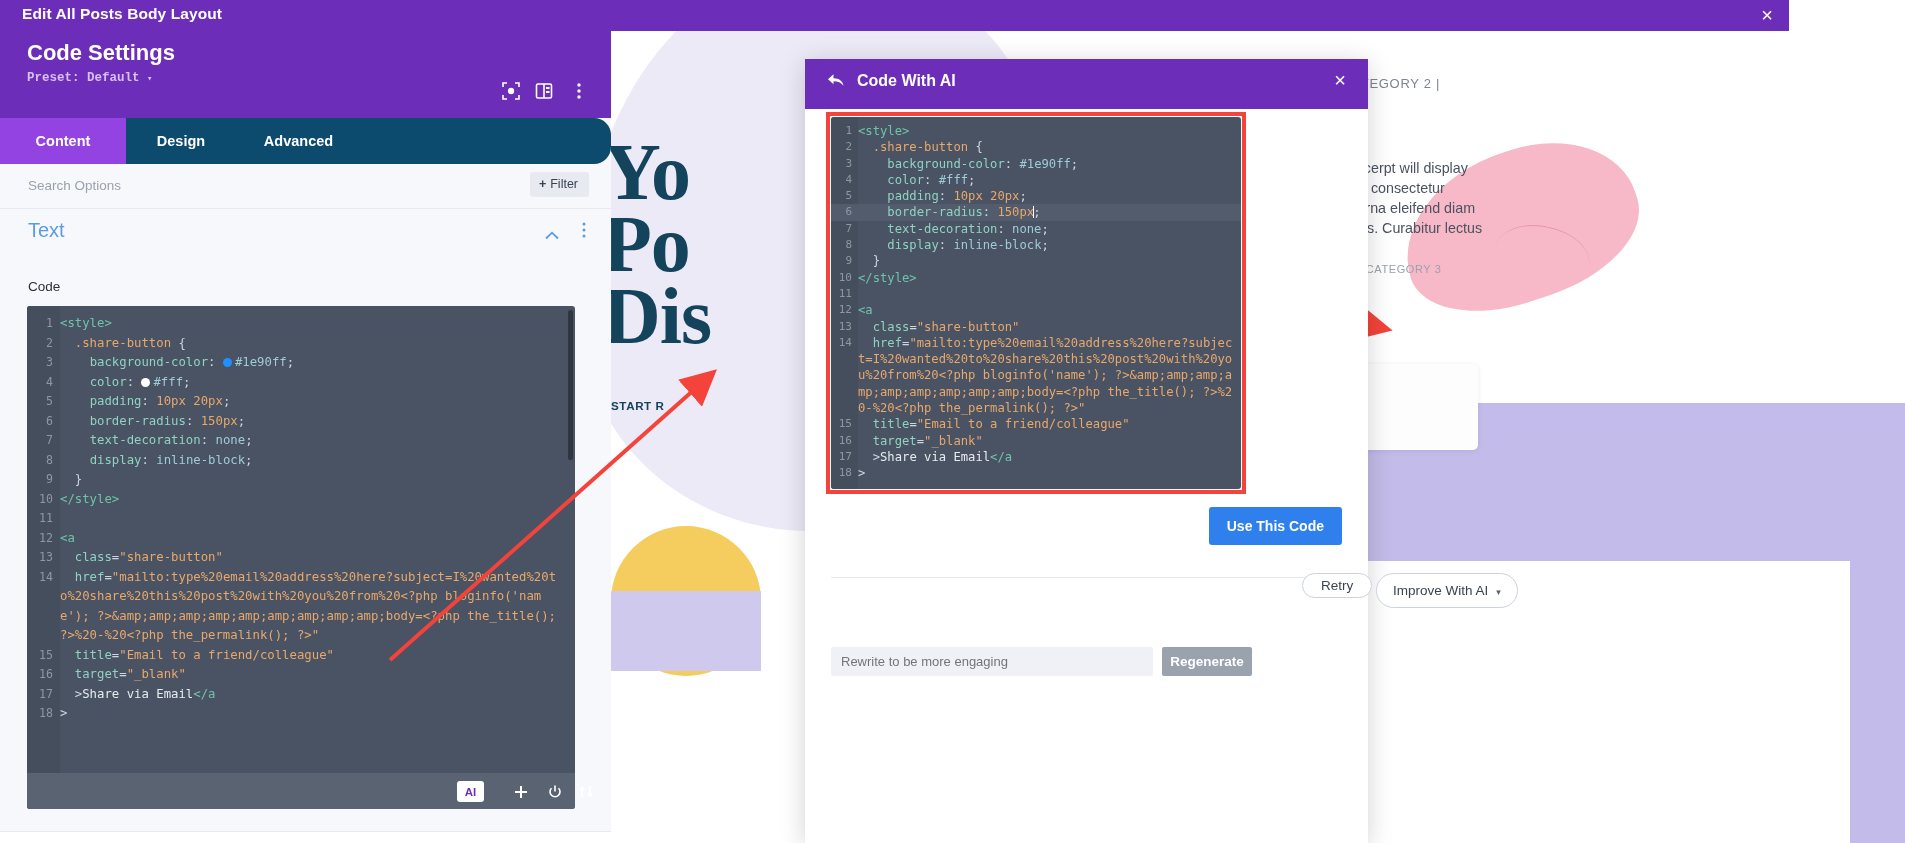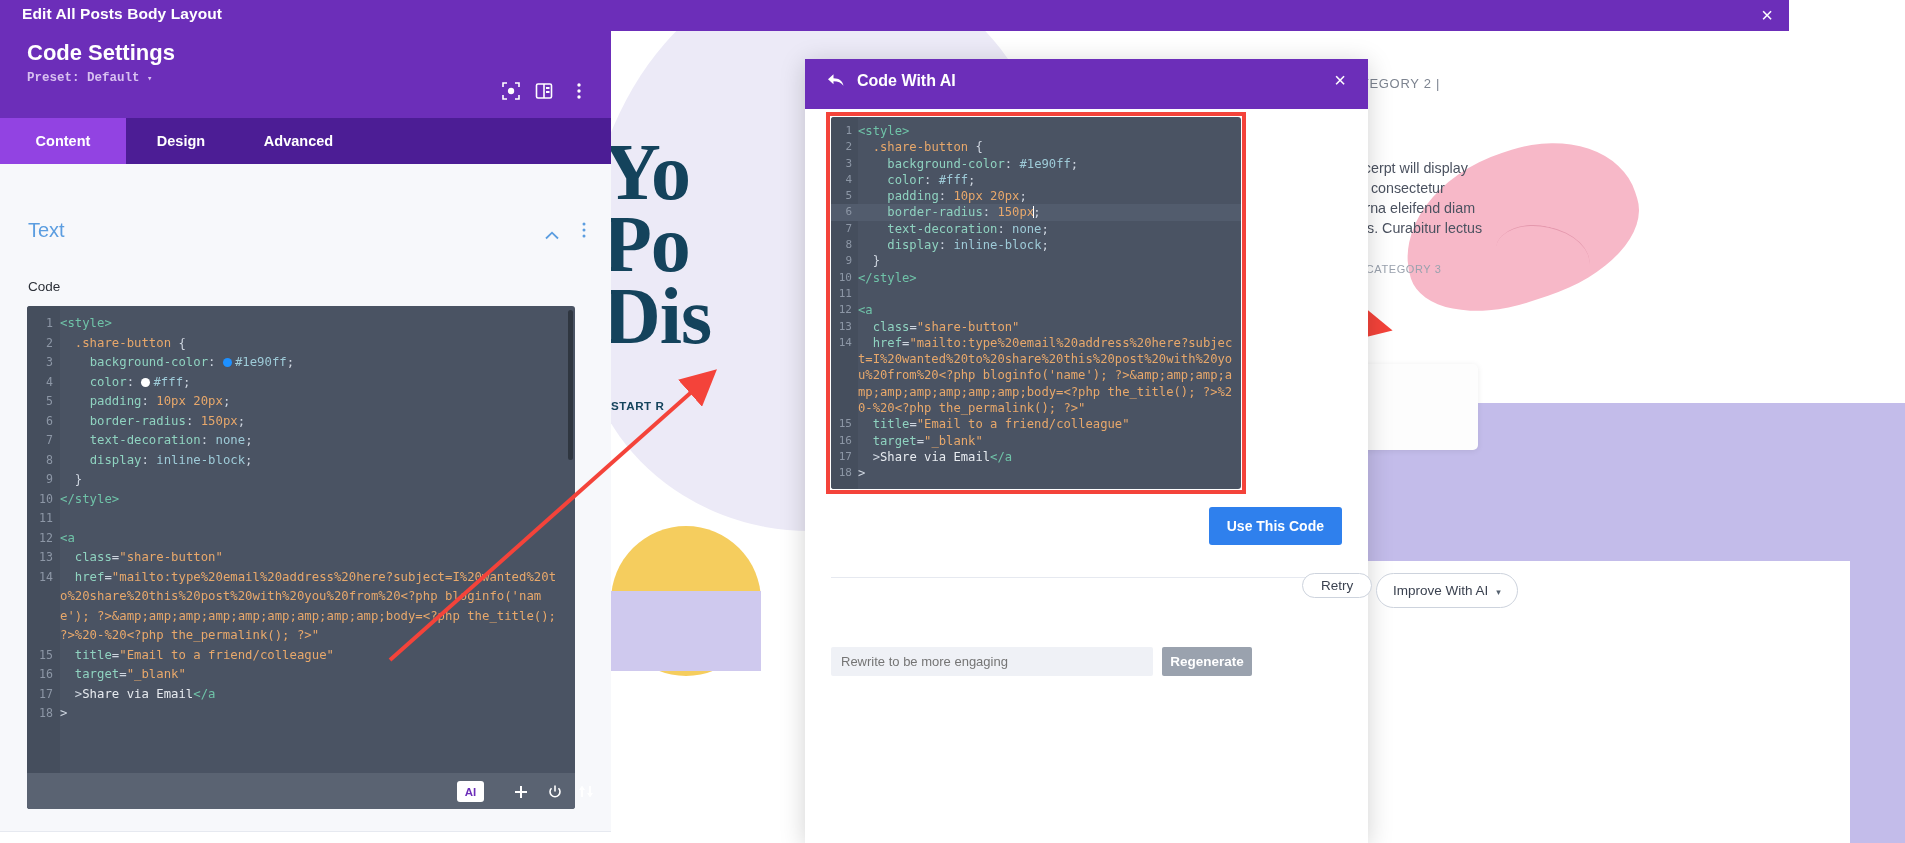--- a/index.html
+++ b/index.html
@@ -48,21 +48,22 @@
     position: absolute; top: 49px; width: 22px; height: 22px;
     cursor: pointer;
   }
   .hicon svg { display:block; }
   #ic-focus { left: 500px; }
   #ic-layout { left: 533px; }
   #ic-kebab { left: 568px; }
 
   #lp-tabs {
     position: absolute; left: 0; top: 87px; width: 611px; height: 46px;
-    background: #4c1d95;
+    background: #0c4a6e;
+    border-radius: 17px;
   }
   .tab {
     position: absolute; top: 0; height: 46px;
     display: flex; align-items: center; justify-content: center;
     font-size: 14.5px; font-weight: bold; color: #ffffff;
     cursor: pointer;
   }
   #tab-content { left: 0; width: 126px; background: #9243e2; }
   #tab-design  { left: 126px; width: 110px; }
   #tab-advanced{ left: 236px; width: 125px; }
@@ -401,20 +402,26 @@
       </svg>
     </div>
   </div>
 
   <div id="lp-tabs">
     <div class="tab" id="tab-content">Content</div>
     <div class="tab" id="tab-design">Design</div>
     <div class="tab" id="tab-advanced">Advanced</div>
   </div>
 
+  <div id="lp-search">
+    <div id="search-input-txt">Search Options</div>
+    <div id="filter-btn">
+      <span class="plus">+</span><span>Filter</span>
+    </div>
+  </div>
 
   <div id="sect-text-head">
     <div id="sect-text-title">Text</div>
     <div id="sect-text-chev">
       <svg width="14" height="9" viewBox="0 0 14 9" fill="none" stroke="#5b9de0" stroke-width="1.8">
           <path d="M1 7.5L7 1.7l6 5.8"></path>
         </svg>
     </div>
     <div id="sect-text-kebab">
       <svg width="4" height="16" viewBox="0 0 4 16" fill="#5b9de0">

